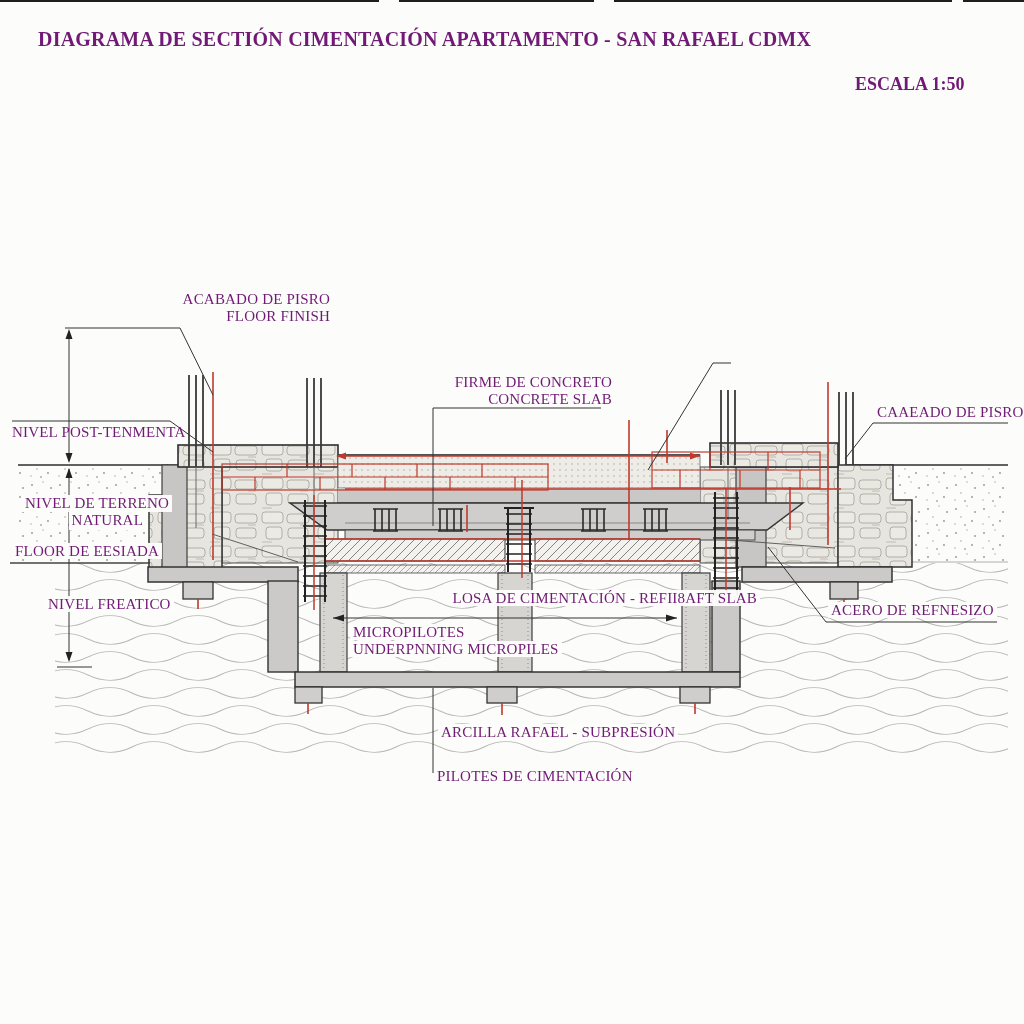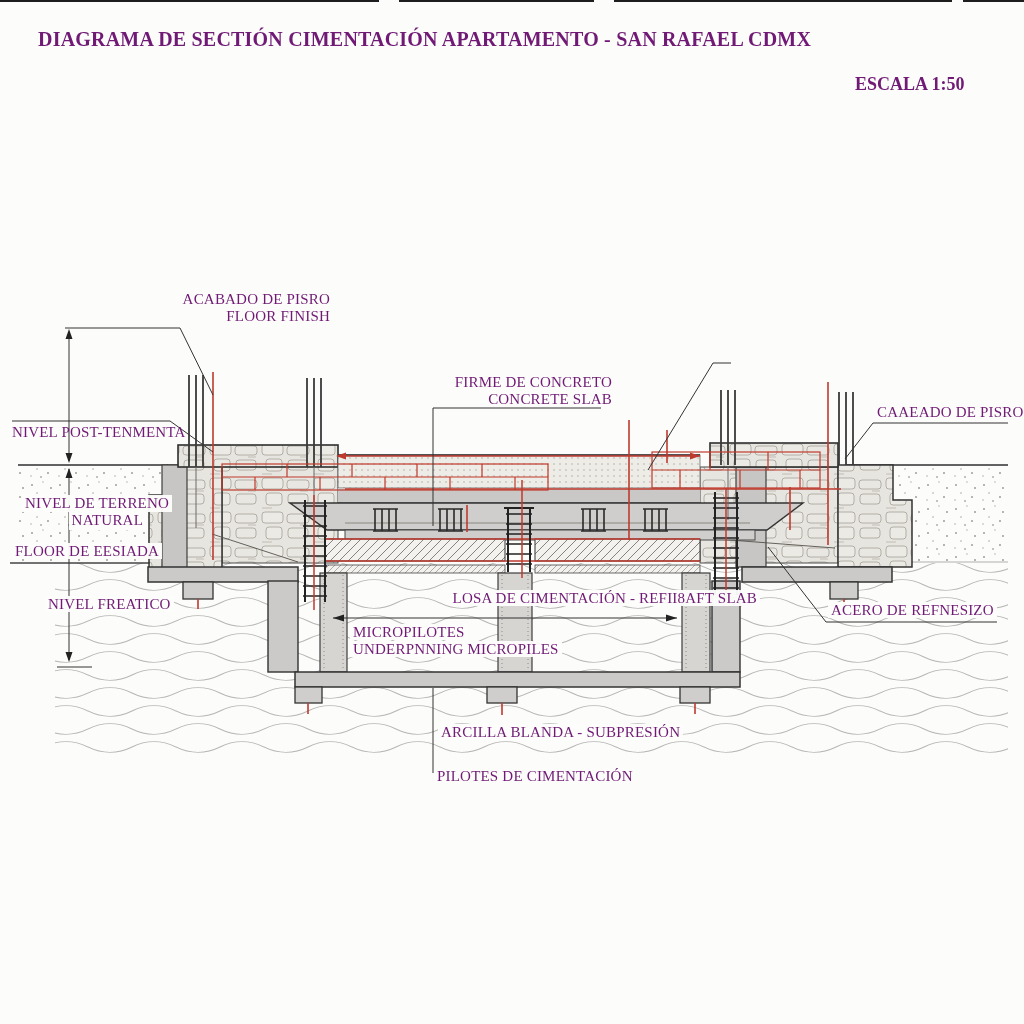--- a/index.html
+++ b/index.html
@@ -255,20 +255,20 @@
   <div class="lbl" style="left:350px;top:624px;">
     <div><span class="bg">MICROPILOTES</span></div>
     <div><span class="bg">UNDERPNNING MICROPILES</span></div>
   </div>
 
   <div class="lbl" style="left:828px;top:602px;">
     <span class="bg">ACERO DE REFNESIZO</span>
   </div>
 
   <div class="lbl" style="left:438px;top:724px;">
-    <span class="bg">ARCILLA BLANDA - SUBPRESIÓN</span>
+    <span class="bg">ARCILLA RAFAEL - SUBPRESIÓN</span>
   </div>
 
   <div class="lbl" style="left:437px;top:768px;">
     <span>PILOTES DE CIMENTACIÓN</span>
   </div>
 
 </div>
 
 </body></html>

